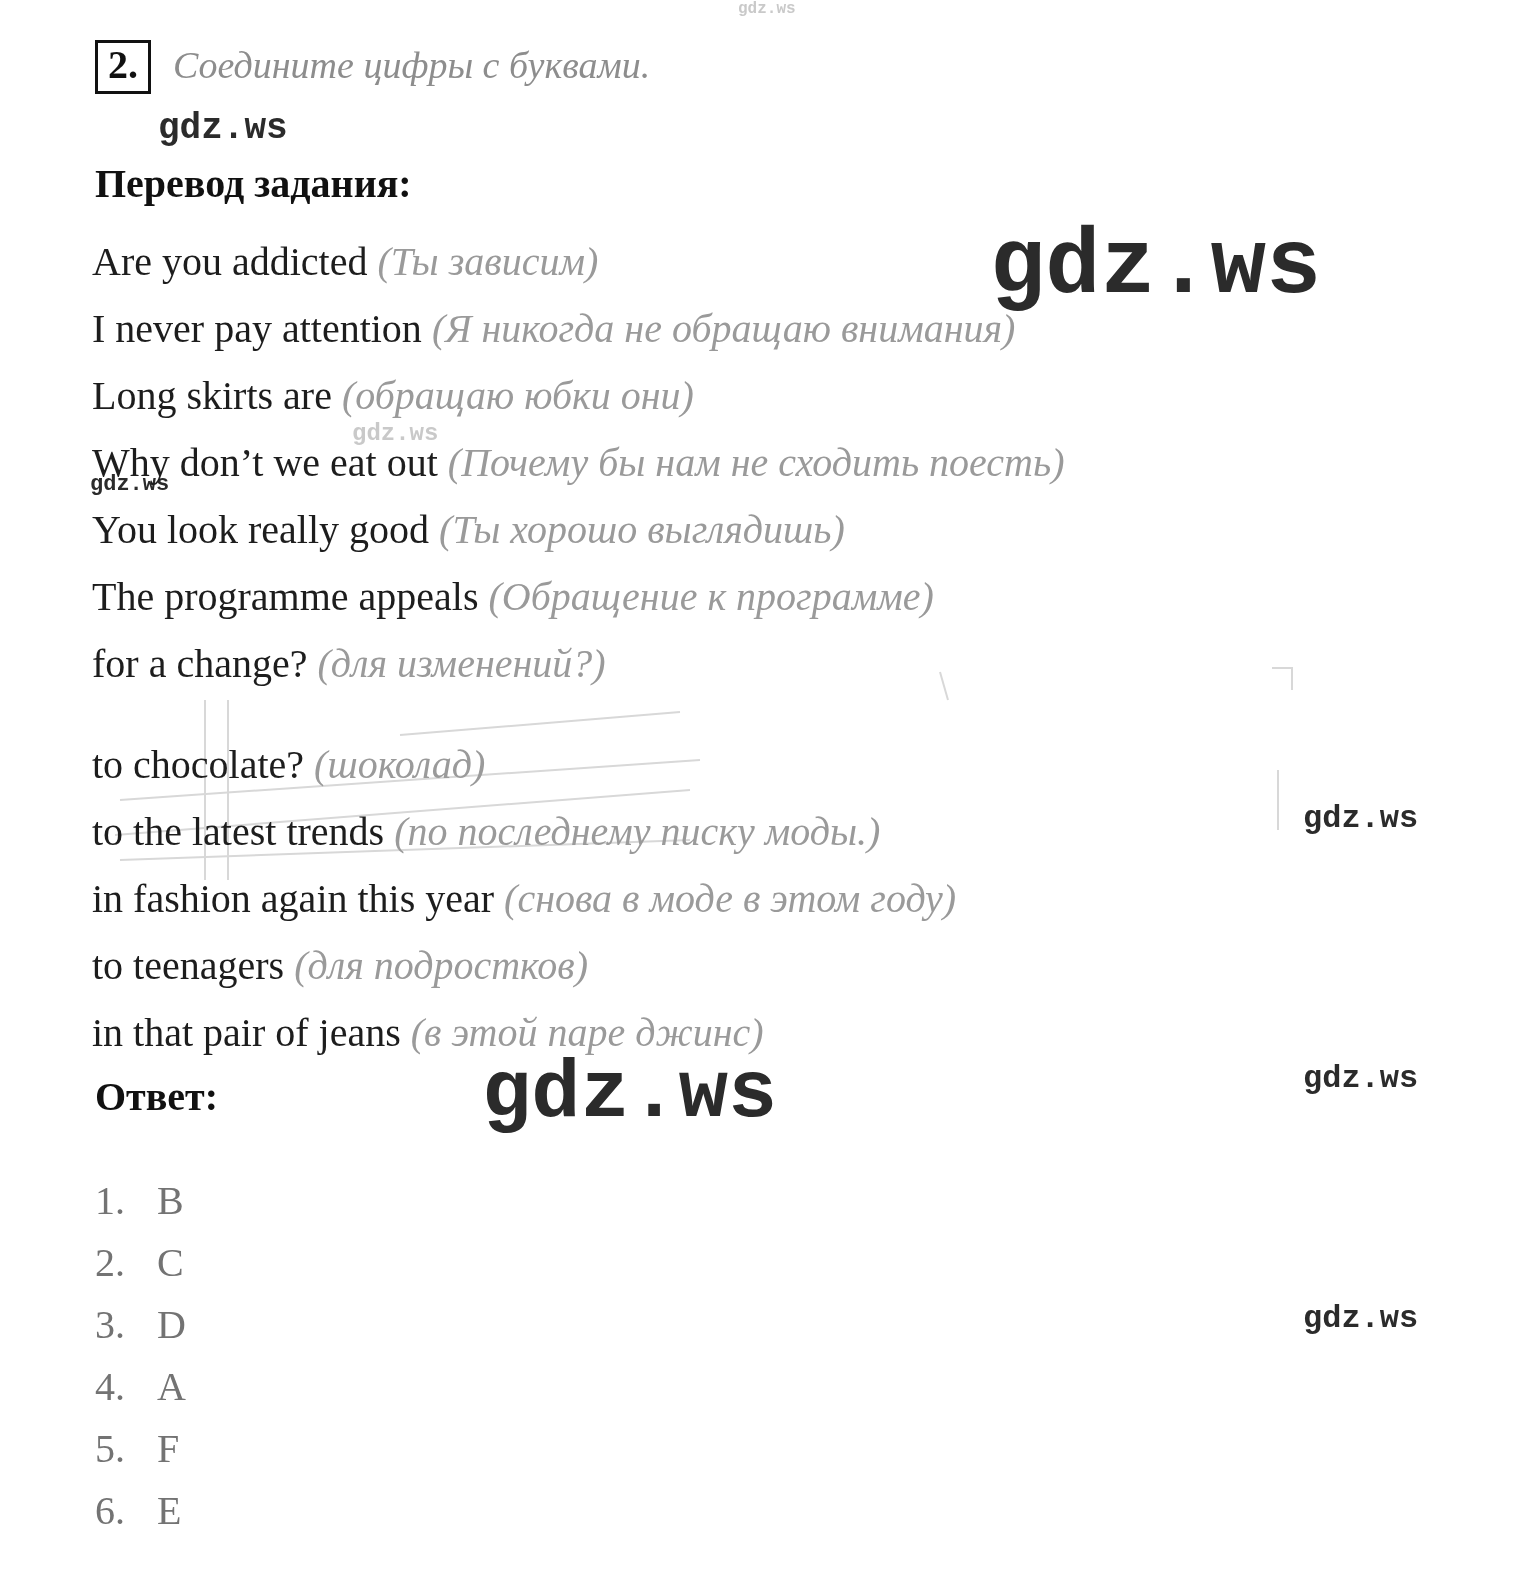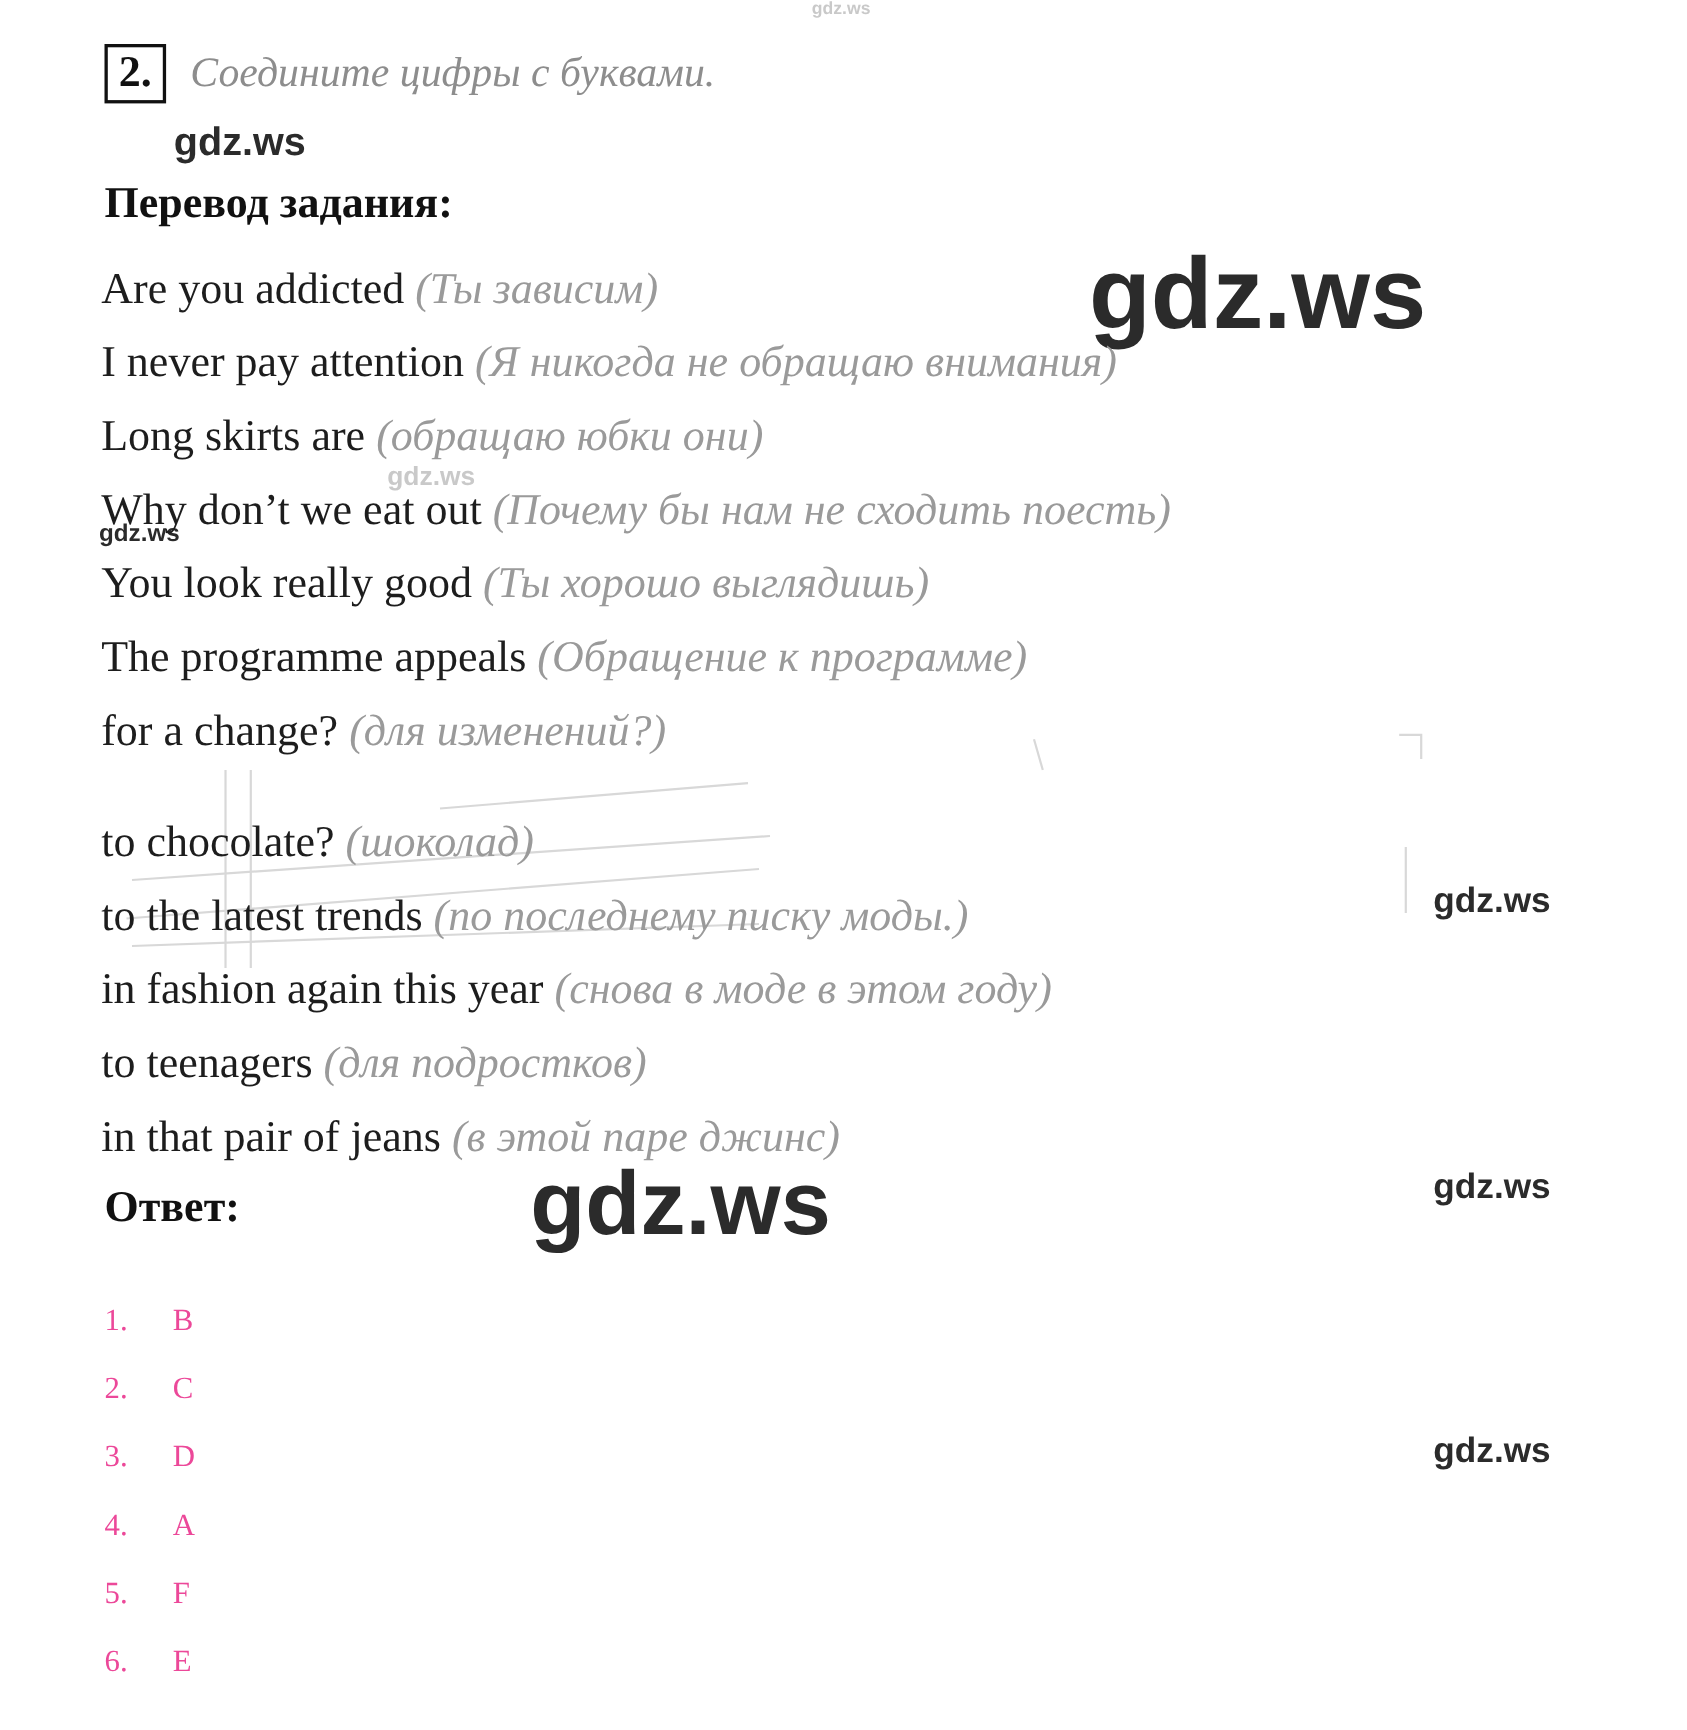--- a/index.html
+++ b/index.html
@@ -12,21 +12,21 @@
     height: 1573px;
     position: relative;
     overflow: hidden;
     font-family: "Liberation Serif", serif;
     color: #1a1a1a;
   }
 
   
   .wm {
     position: absolute;
-    font-family: Liberation Sans, sans-serif;
+    font-family: Liberation Mono, monospace;
     font-weight: bold;
     color: #000;
     user-select: none;
     white-space: nowrap;
   }
   .wm-faint {
     color: #c9c9c9;
   }
   .wm-grey {
     color: #2b2b2b;
@@ -86,24 +86,24 @@
     height: 34px;
   }
 
   
   .answers {
     position: absolute;
     left: 95px;
     top: 1170px;
   }
   .answer-row {
-    font-size: 28px;
+    font-size: 40px;
     line-height: 62px;
     white-space: nowrap;
-    color: #ec4899;
+    color: #737373;
   }
   .answer-row .idx {
     display: inline-block;
     width: 62px;
   }
 
   
   .scribble {
     position: absolute;
     pointer-events: none;

